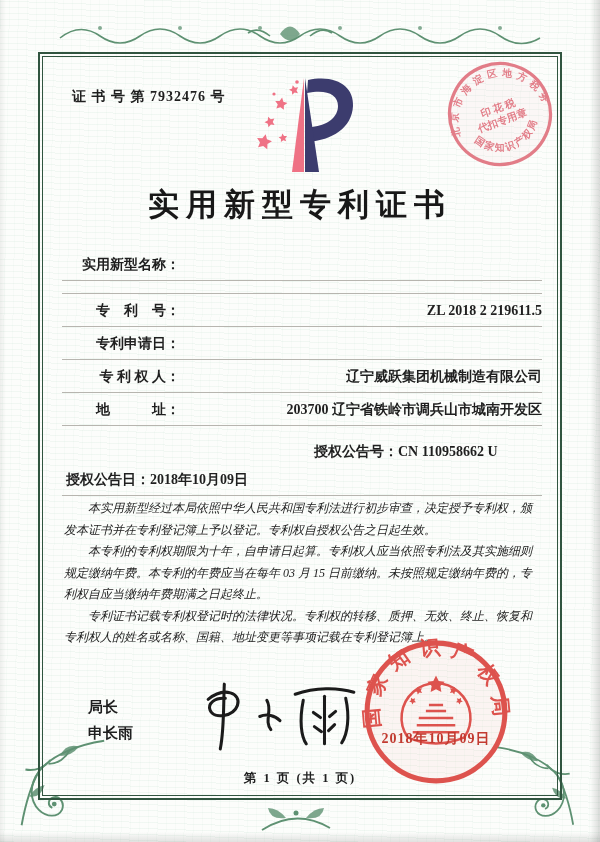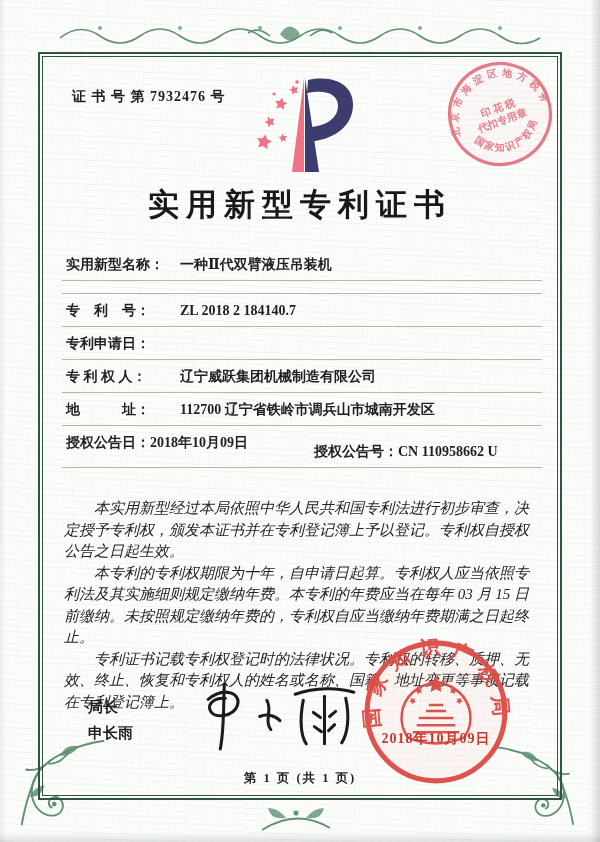--- a/index.html
+++ b/index.html
@@ -27,29 +27,29 @@
   .frame::after{content:"";position:absolute;inset:2px;border:1px solid #30543f;}
 
   .cert-no{position:absolute;left:72px;top:88px;font-size:14px;font-weight:700;letter-spacing:1px;}
 
   .logo{position:absolute;left:250px;top:70px;width:110px;height:112px;}
   .stamp-top{position:absolute;left:444px;top:58px;width:112px;height:112px;transform:rotate(-20deg);opacity:.92;}
 
   .title{position:absolute;left:0;right:0;top:184px;margin:0;text-align:center;
          font-size:31px;font-weight:700;letter-spacing:7px;color:#181818;}
 
-  .fields{position:absolute;left:62px;right:58px;top:248px;font-size:14px;font-weight:700;z-index:1;}
+  .fields{position:absolute;left:62px;right:58px;top:248px;font-size:14px;font-weight:700;z-index:1;text-align:right;}
   .frow{display:flex;padding:7px 0 5px 4px;line-height:20px;border-bottom:1px solid #b7b5af;}
   .flabel{flex:none;width:114px;}
   .fvalue{flex:1;}
-  .grant-left{flex:none;width:248px;display:flex;}
+  .grant-left{flex:none;width:248px;display:flex;margin-top:37px;}
   .grant-right{display:flex;margin-top:9px;}
 
   .body-text{position:absolute;left:64px;right:58px;top:498px;z-index:1;
-             font-size:15px;line-height:21.5px;font-style:italic;color:#222;}
+             font-size:12px;line-height:21.5px;font-style:italic;color:#222;}
   .body-text p{margin:0;text-indent:2em;}
 
   .sig-title{position:absolute;left:88px;top:698px;font-size:15px;font-weight:700;}
   .sig-name{position:absolute;left:88px;top:724px;font-size:15px;font-weight:700;}
   .sig-hand{position:absolute;left:196px;top:672px;width:172px;height:86px;z-index:3;}
 
   .seal{position:absolute;left:360px;top:636px;width:152px;height:152px;z-index:2;opacity:.95;}
   .seal-date{position:absolute;left:358px;top:730px;width:156px;text-align:center;z-index:3;
              color:#c23a30;font-size:14px;font-weight:700;letter-spacing:1px;}
 
@@ -146,38 +146,37 @@
     <text font-size="10.5" font-weight="700" fill="#e0737f">
       <textPath href="#stampBottomArc" textLength="84">国家知识产权局</textPath>
     </text>
   </svg>
 
   <h1 class="title">实用新型专利证书</h1>
 
   <div class="fields">
     <div class="frow">
       <span class="flabel">实用新型名称：</span>
-      <span class="fvalue">一种Ⅱ代双臂液压吊装机</span>
     </div>
     <div class="frow">
     </div>
     <div class="frow">
       <span class="flabel">专　利　号：</span>
-      <span class="fvalue">ZL 2018 2 184140.7</span>
+      <span class="fvalue">ZL 2018 2 219611.5</span>
     </div>
     <div class="frow">
       <span class="flabel">专利申请日：</span>
     </div>
     <div class="frow">
       <span class="flabel">专 利 权 人：</span>
       <span class="fvalue">辽宁威跃集团机械制造有限公司</span>
     </div>
     <div class="frow">
       <span class="flabel">地　　　址：</span>
-      <span class="fvalue">112700 辽宁省铁岭市调兵山市城南开发区</span>
+      <span class="fvalue">203700 辽宁省铁岭市调兵山市城南开发区</span>
     </div>
     <div class="frow">
       <span class="grant-left">
         <span>授权公告日：</span>
         <span>2018年10月09日</span>
       </span>
       <span class="grant-right">
         <span>授权公告号：</span>
         <span>CN 110958662 U</span>
       </span>

